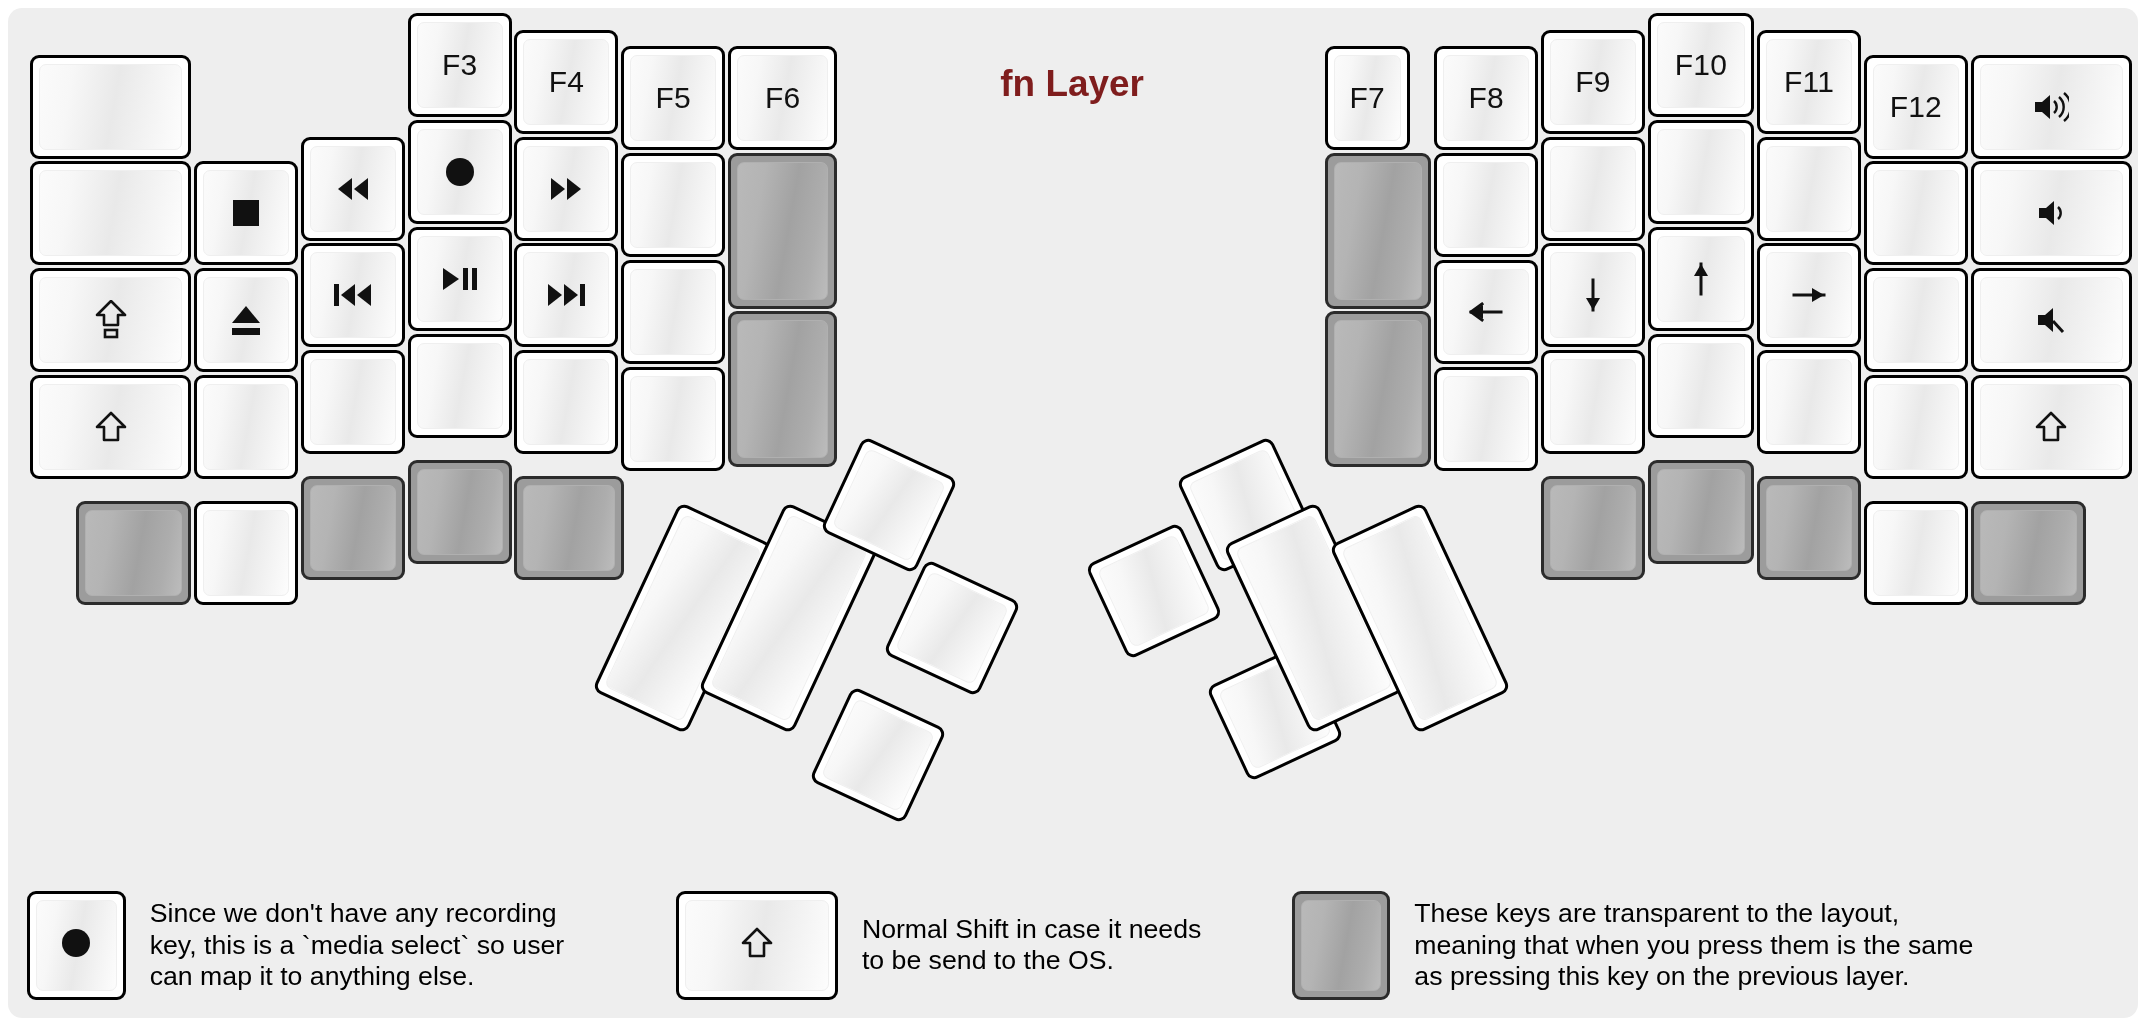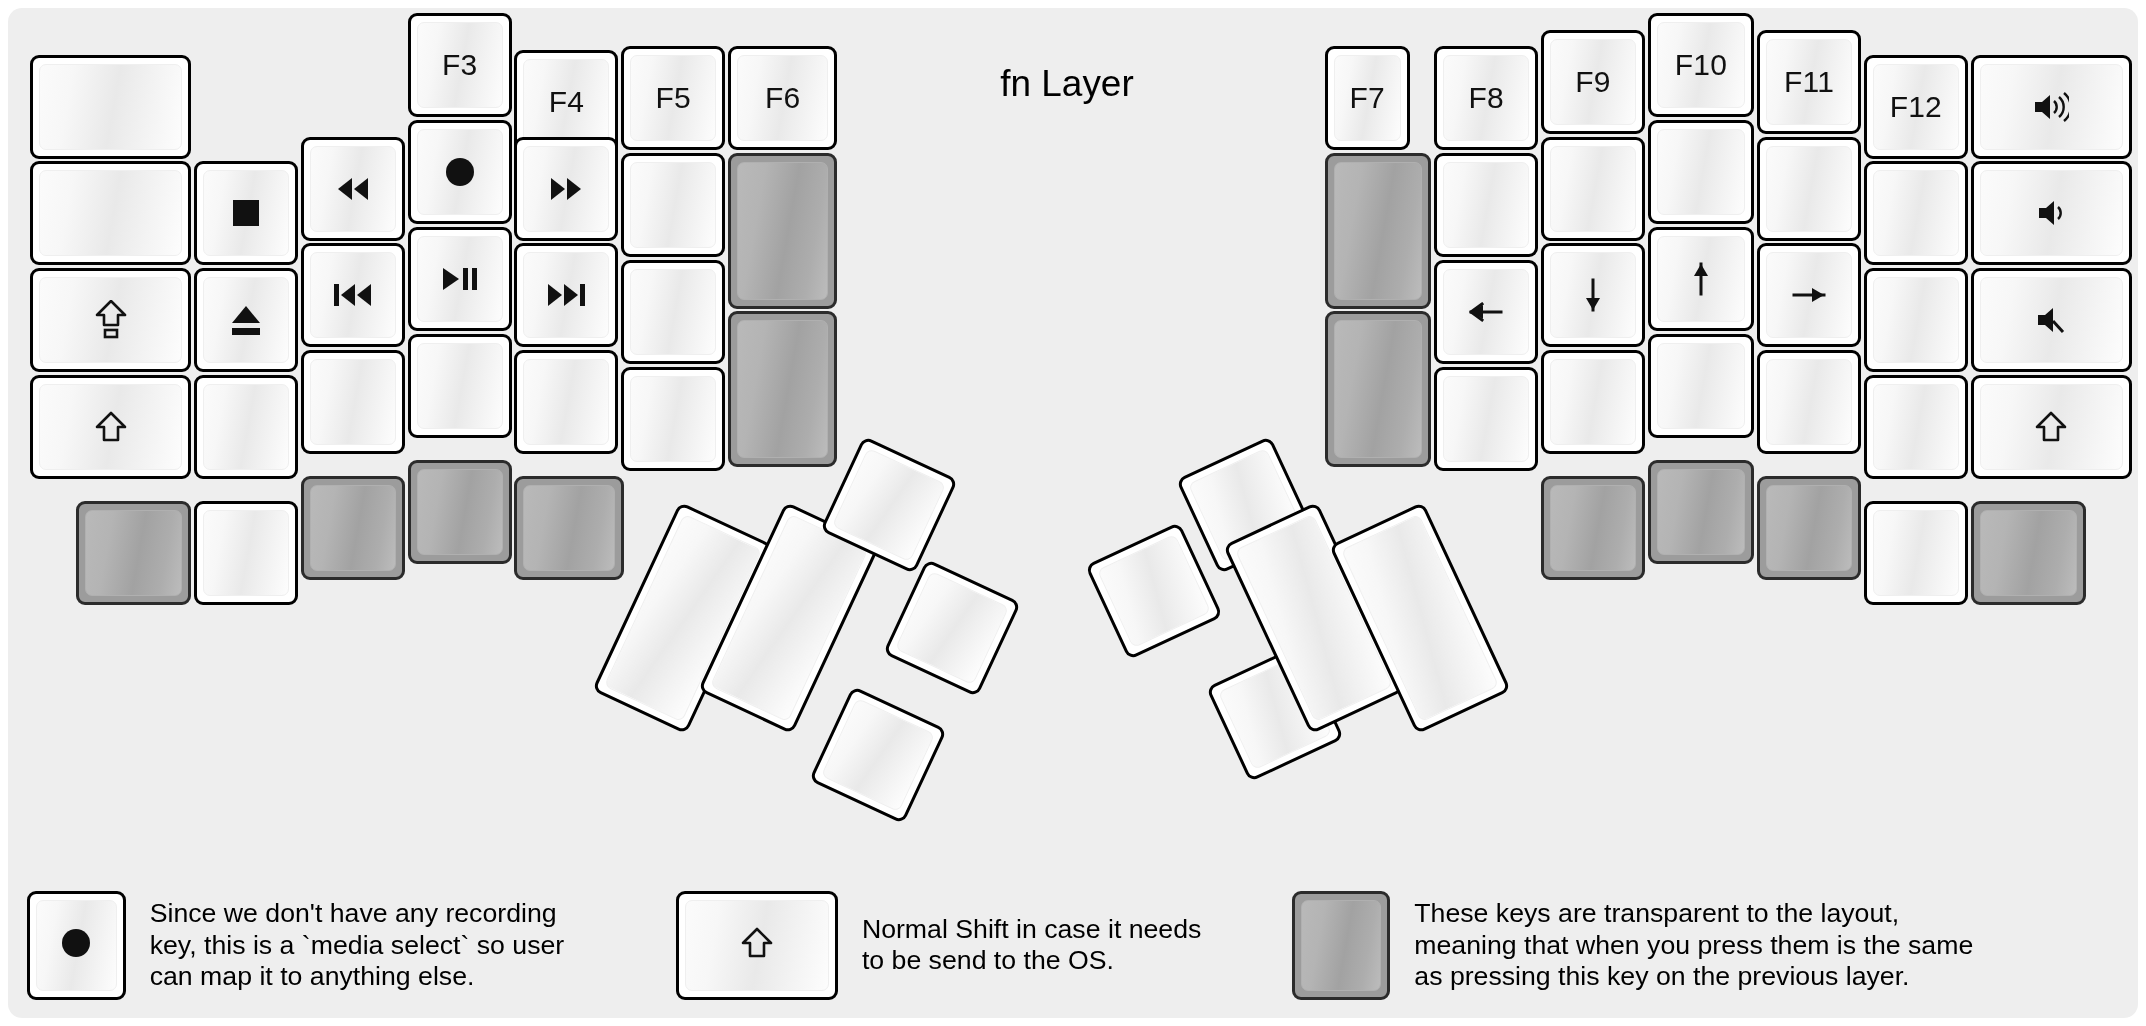--- a/index.html
+++ b/index.html
@@ -57,23 +57,24 @@
   }
   .key.trans .face {
     background: linear-gradient(100deg, #b9b9b9 0%, #b4b4b4 25%, #a2a2a2 55%, #adadad 80%, #bcbcbc 100%);
     border: 1px solid #b0b0b0;
   }
   .key .legend svg { display: block; }
 
   
   #title {
     position: absolute;
-    color: #000000;
+    color: #7f1d1d;
     font-size: 40px;
     white-space: nowrap;
+    font-weight: bold;
   }
 
   
   .legend-row { position: absolute; display: flex; align-items: center; }
   .legend-key {
     position: relative;
     border: 3px solid #000;
     border-radius: 9px;
     background: #fff;
     display: flex; align-items: center; justify-content: center;
@@ -196,21 +197,21 @@
               <path d="M2 2 L2 24 L18 13 Z" fill="#111"></path>
               <rect x="22" y="2" width="5" height="22" fill="#111"></rect>
               <rect x="31" y="2" width="5" height="22" fill="#111"></rect>
             </svg>
           </span>
         </div>
         <div class="key" style="left: 399.638px; top: 325.732px; width: 104.015px; height: 104.015px;">
           <div class="face"></div>
           <span class="legend"></span>
         </div>
-        <div class="key" style="left: 506.39px; top: 21.898px; width: 104.015px; height: 104.015px; margin-top: 20px;">
+        <div class="key" style="left: 506.39px; top: 21.898px; width: 104.015px; height: 104.015px;">
           <div class="face"></div>
           <span class="legend">F4</span>
         </div>
         <div class="key" style="left: 506.39px; top: 128.651px; width: 104.015px; height: 104.015px;">
           <div class="face"></div>
           <span class="legend">
             <svg width="36" height="26" viewBox="0 0 36 26" xmlns="http://www.w3.org/2000/svg">
               <path d="M3 2 L3 24 L17 13 Z" fill="#111"></path>
               <path d="M19 2 L19 24 L33 13 Z" fill="#111"></path>
             </svg>

